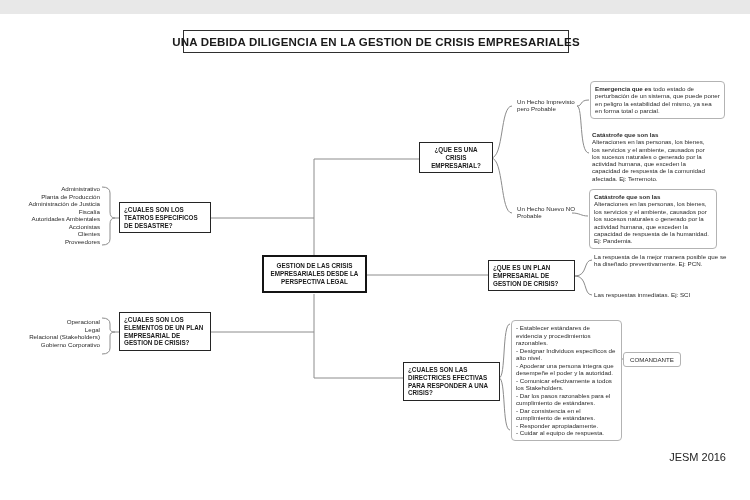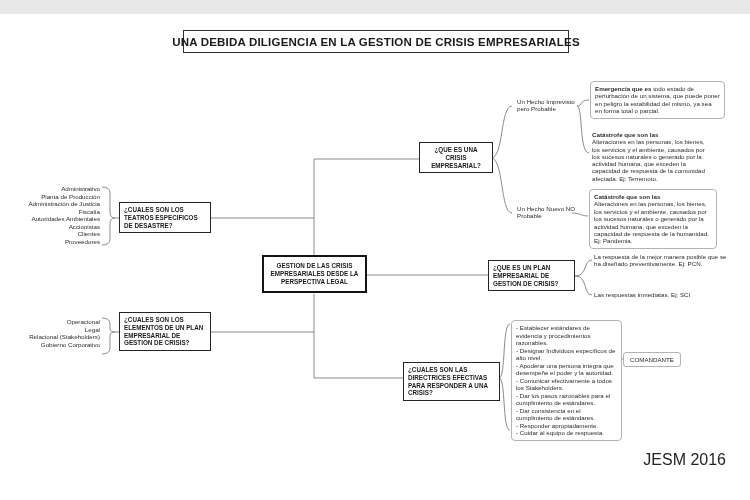--- a/index.html
+++ b/index.html
@@ -50,21 +50,21 @@
   .emergencia  { left:590px; top:67px;  width:125px; }
   .catastrofe1 { left:592px; top:117px; width:118px; font-size:6.2px; line-height:7.3px; color:#2a2a2a; }
   .catastrofe2 { left:589px; top:175px; width:118px; }
   .dirlist     { left:511px; top:306px; width:101px; line-height:7.5px; }
   .comandante  { left:623px; top:338px; width:50px; padding:3px; text-align:center; border-radius:3px; }
 
   .lead-inline { font-weight:bold; }
   .lead-block  { font-weight:bold; display:block; }
 
   .credit { left:626px; top:437px; width:100px; text-align:right;
-            font-size:16px; color:#242424; }
+            font-size:11px; color:#242424; }
 </style>
 </head>
 <body>
 
 <div class="canvas">
 
   <svg class="connectors" viewBox="0 0 750 500" fill="none" stroke="#8c8c8c" stroke-width="1">
     <path d="M314,145 V241"></path>
     <path d="M314,145 H419"></path>
     <path d="M209,204 H314"></path>

